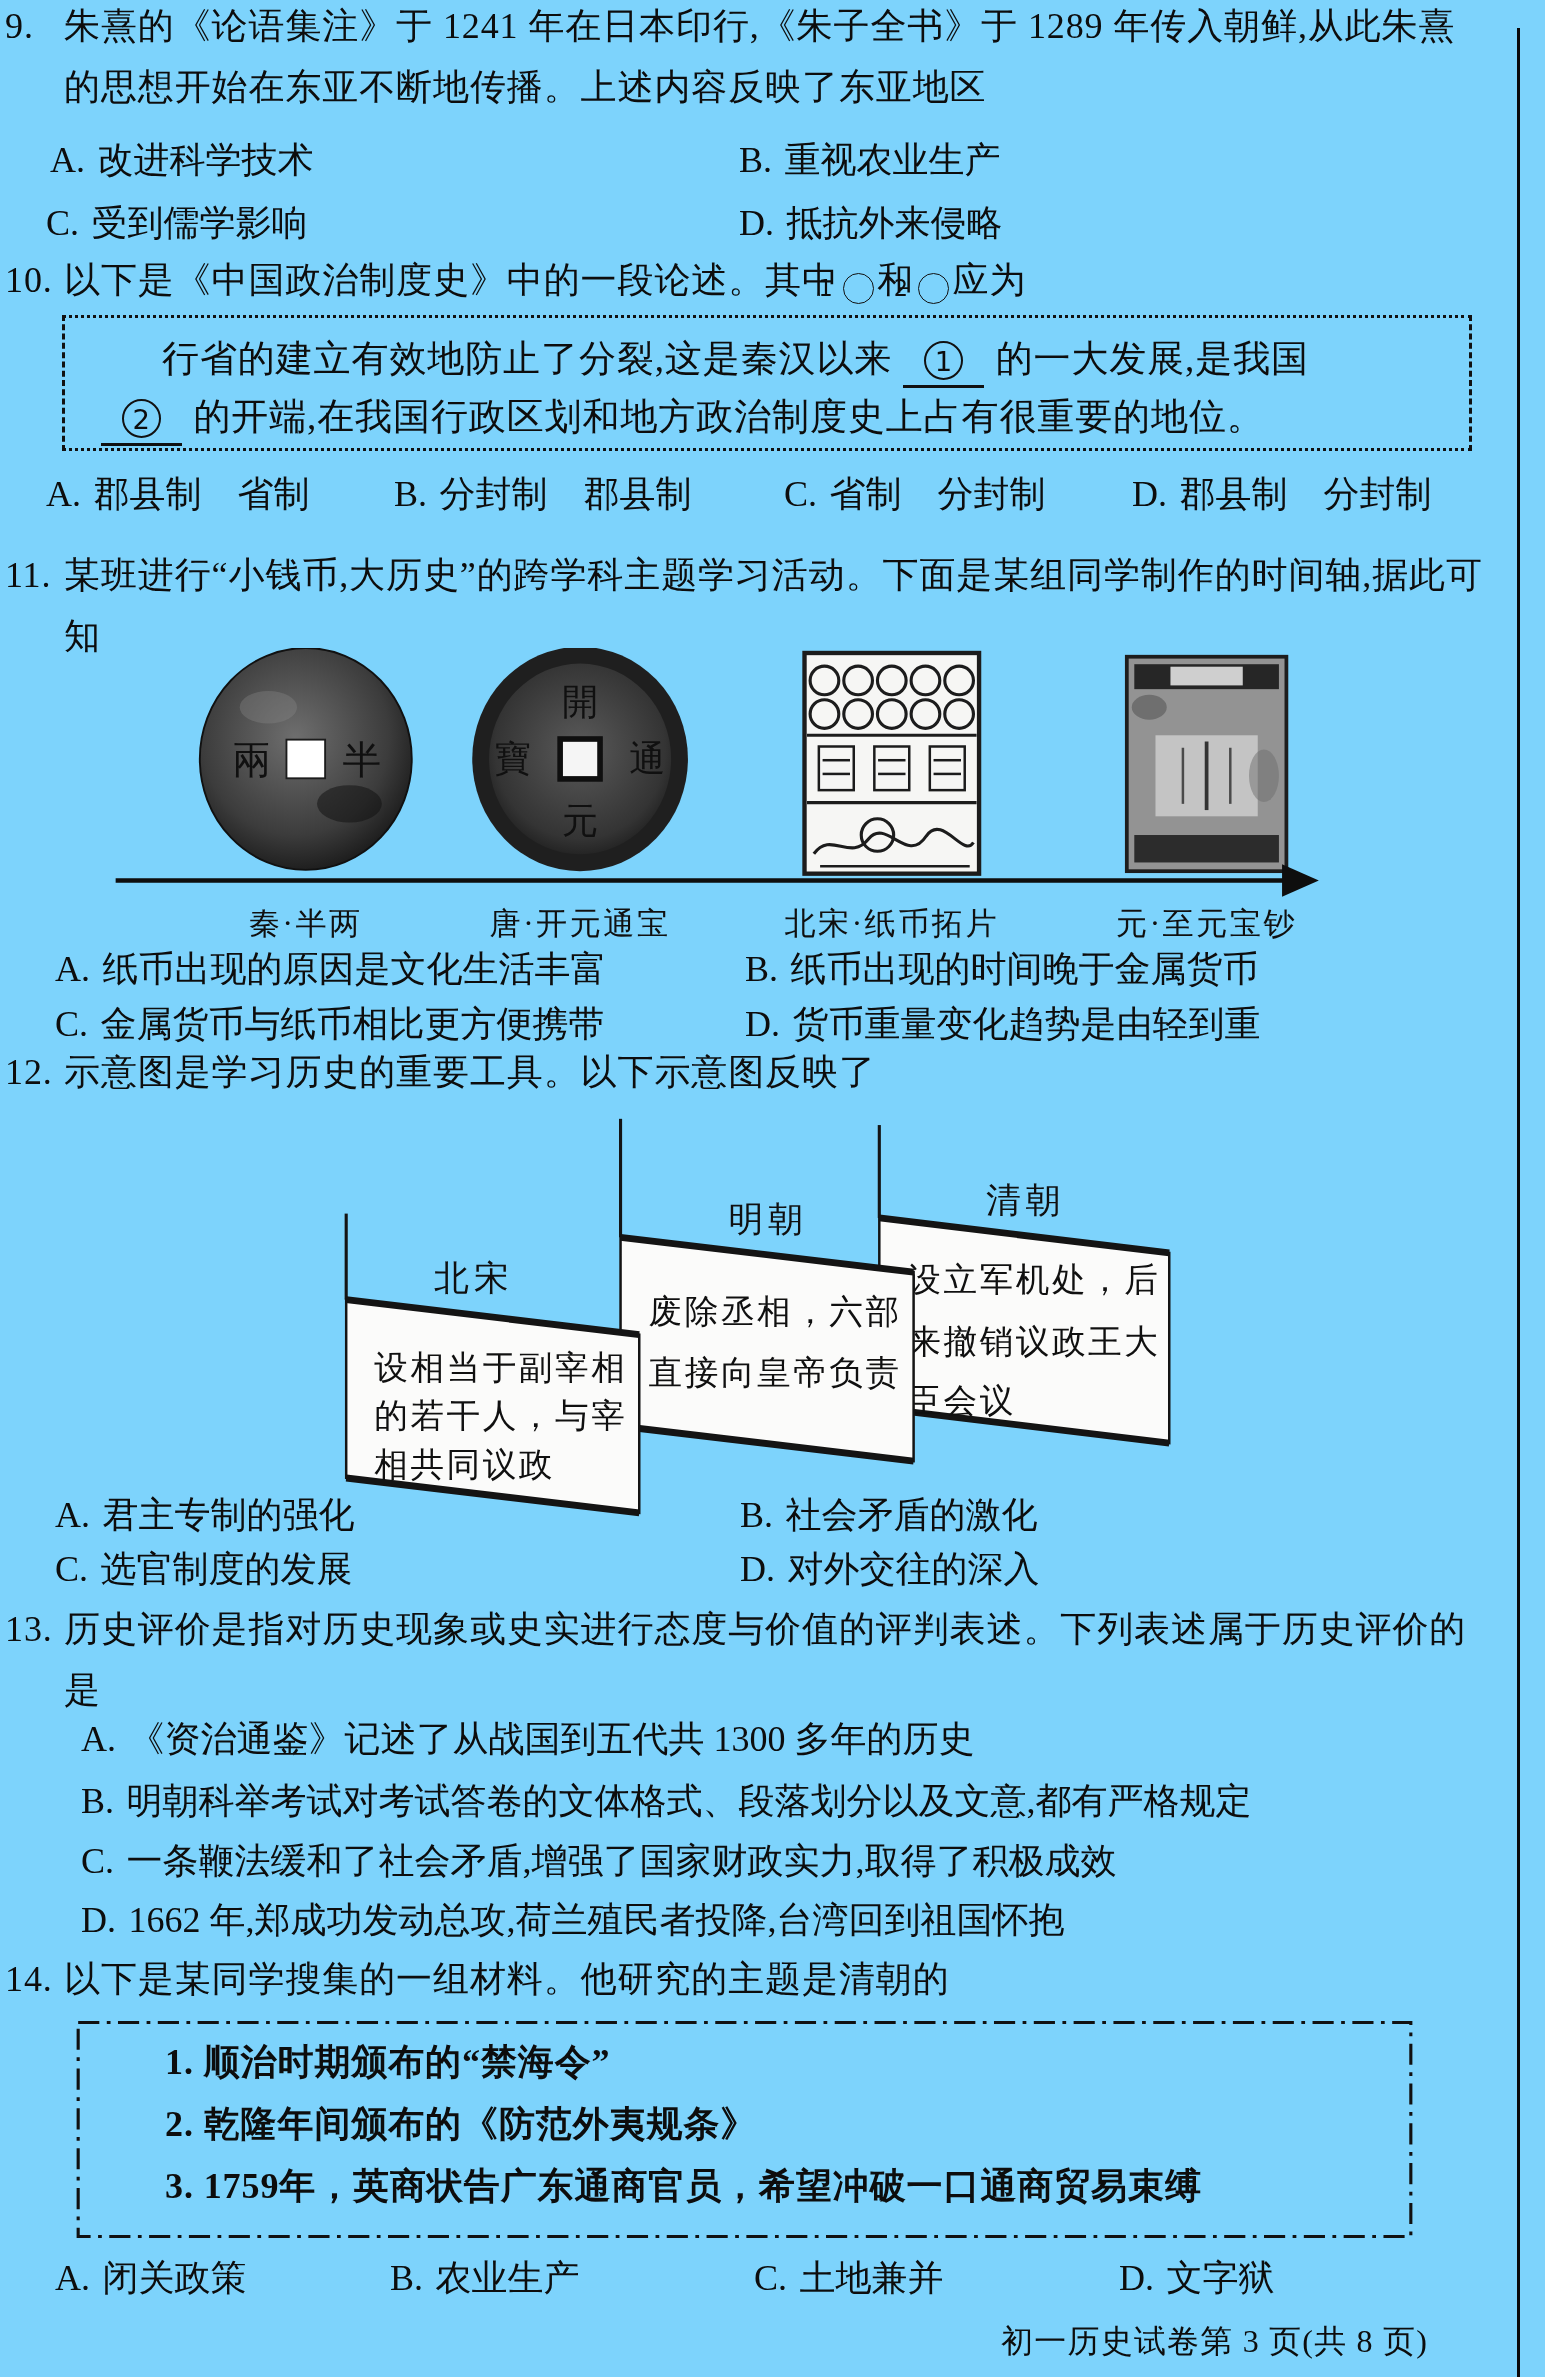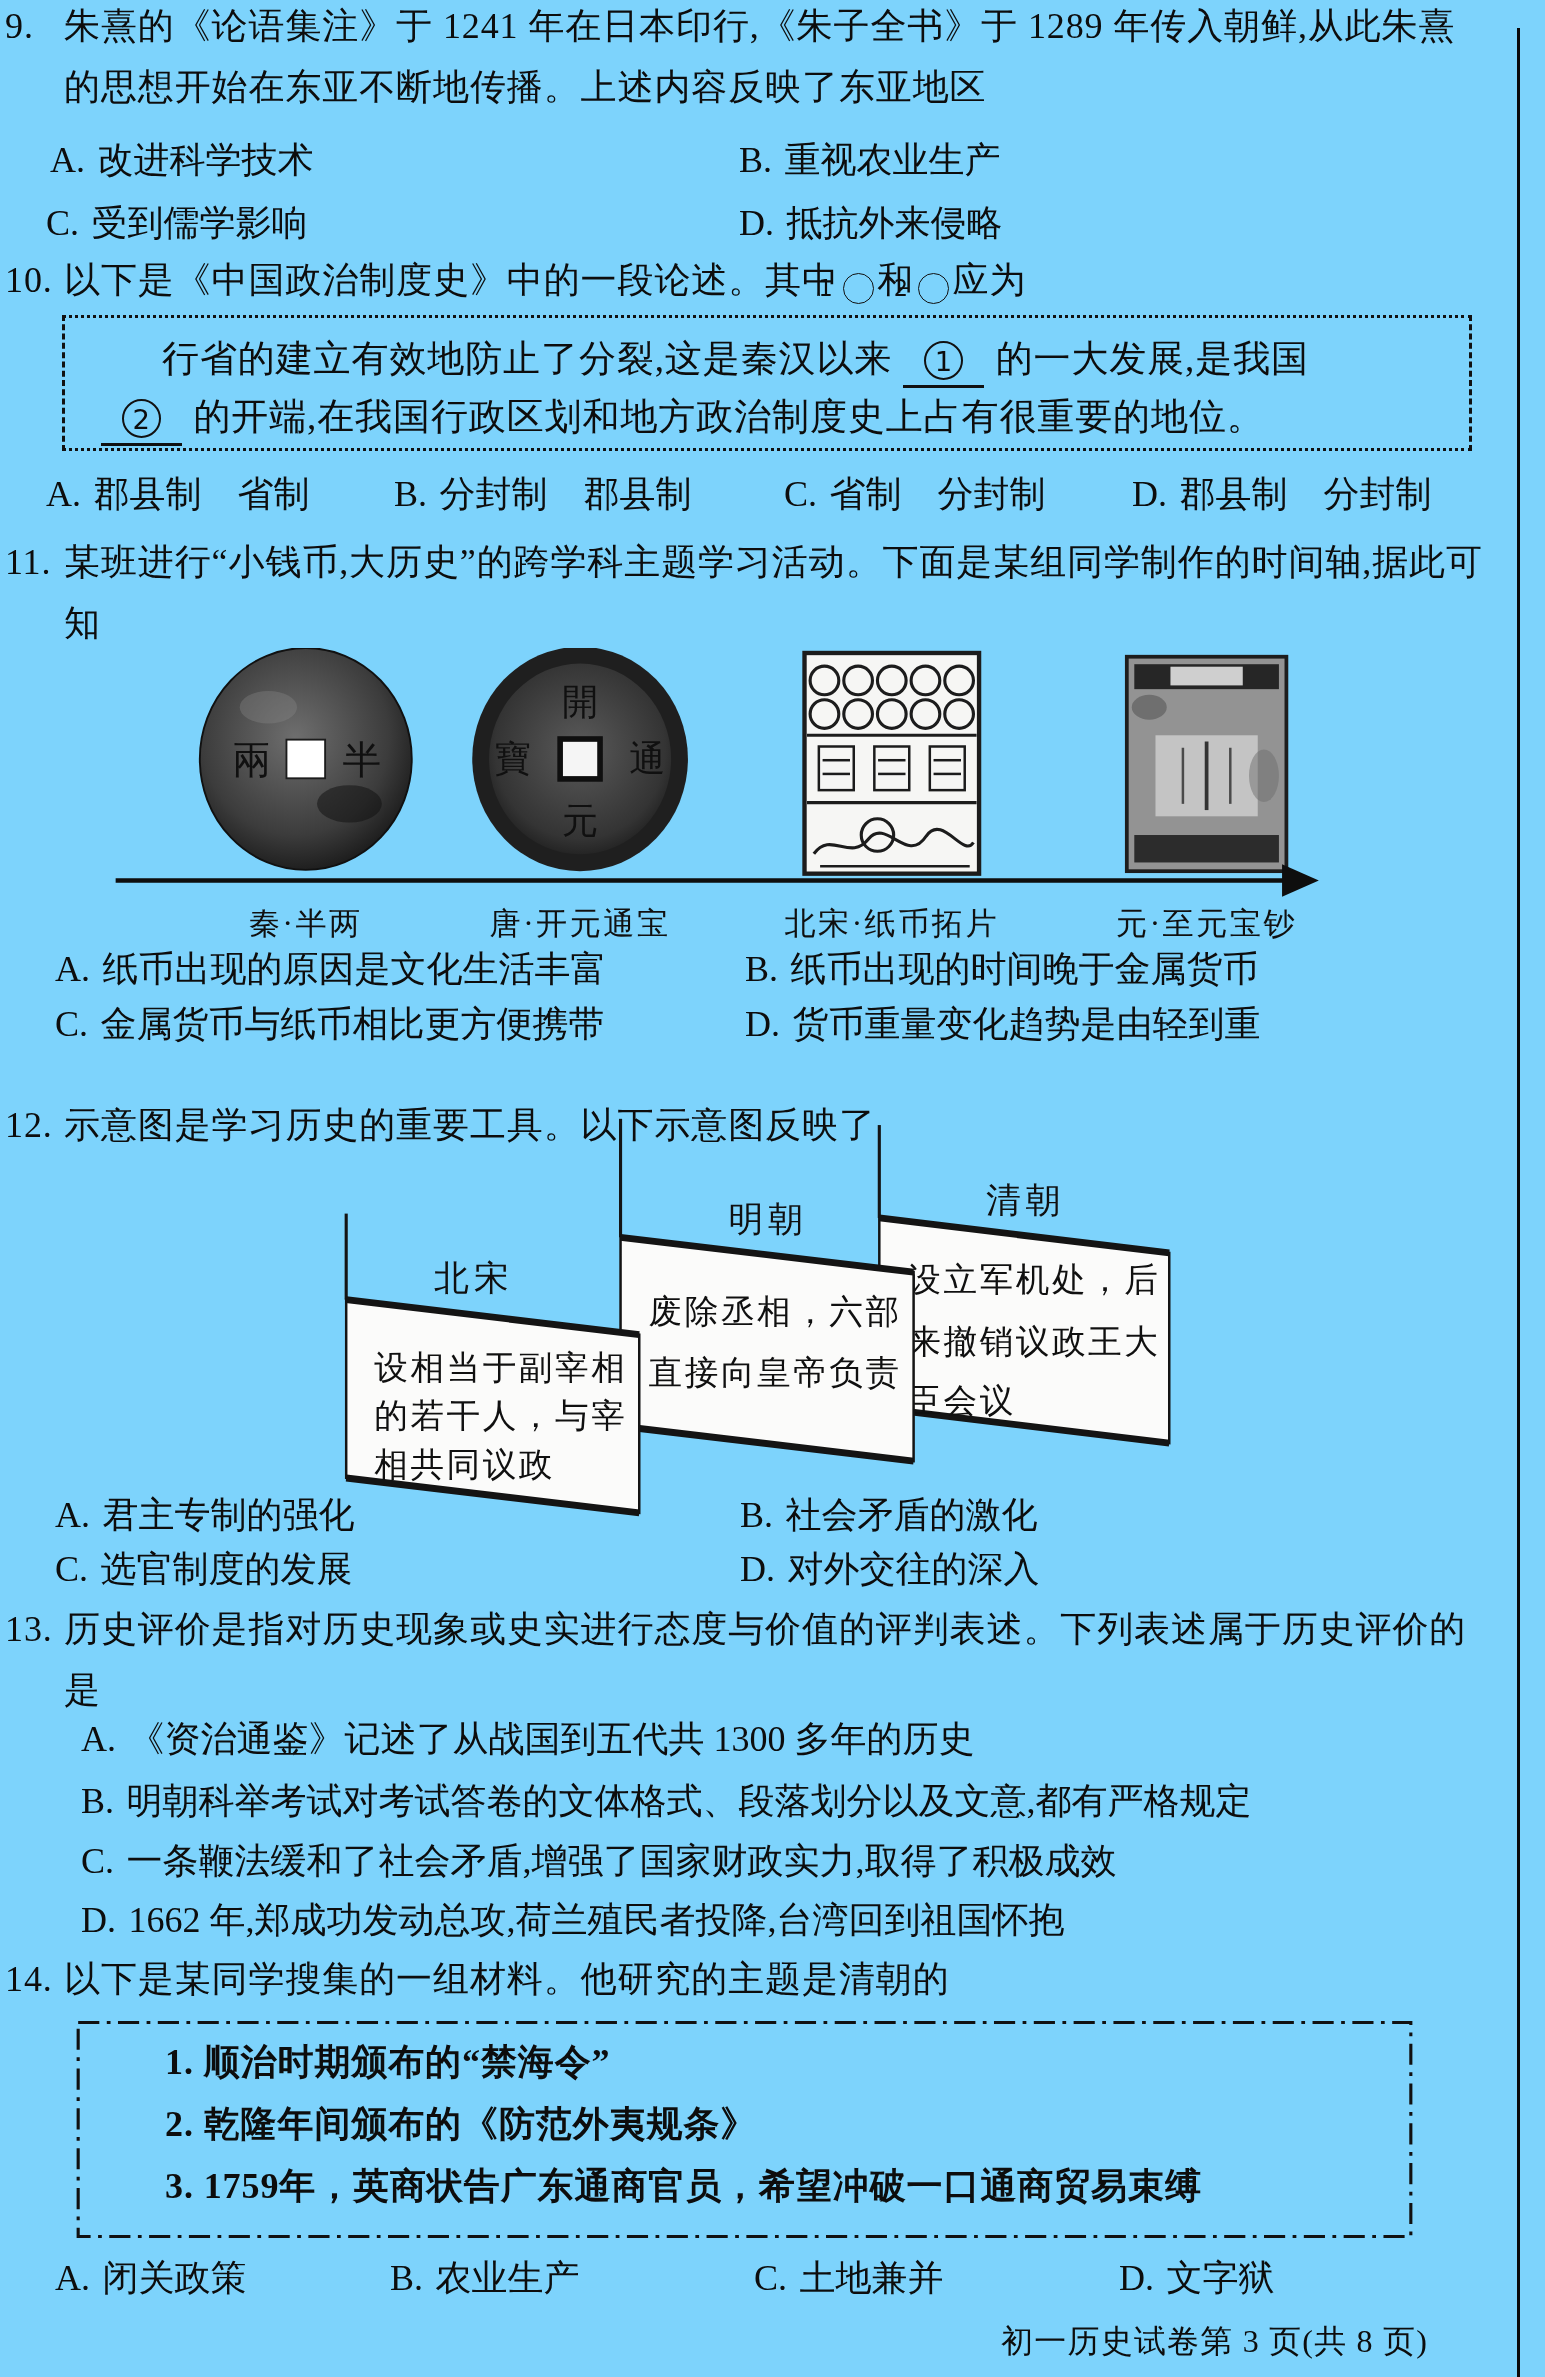--- a/index.html
+++ b/index.html
@@ -63,21 +63,21 @@
     </div>
   </div>
 
   <div class="abs opt-row" style="top:464px">
     <span class="opt" style="left:46px"><span class="lab">A.</span><span>郡县制　省制</span></span>
     <span class="opt" style="left:394px"><span class="lab">B.</span><span>分封制　郡县制</span></span>
     <span class="opt" style="left:784px"><span class="lab">C.</span><span>省制　分封制</span></span>
     <span class="opt" style="left:1132px"><span class="lab">D.</span><span>郡县制　分封制</span></span>
   </div>
 
-  <div class="abs stem" style="top:532px">
+  <div class="abs stem" style="top:545px">
     <span class="qnum">11.</span><span>某班进行“小钱币,大历史”的跨学科主题学习活动。下面是某组同学制作的时间轴,据此可知</span>
   </div>
 
   <svg class="abs" style="left:103px;top:648px" width="1216" height="293" viewBox="0 0 1950 470">
     <defs>
       <radialGradient id="cg1" cx="45%" cy="40%" r="65%">
         <stop offset="0%" stop-color="#6e6e6e"></stop>
           <stop offset="68%" stop-color="#3c3c3c"></stop>
           <stop offset="100%" stop-color="#161616"></stop>
       </radialGradient>
@@ -161,21 +161,21 @@
 
   <div class="abs opt-row" style="top:939px">
     <span class="opt" style="left:55px"><span class="lab">A.</span><span>纸币出现的原因是文化生活丰富</span></span>
     <span class="opt" style="left:745px"><span class="lab">B.</span><span>纸币出现的时间晚于金属货币</span></span>
   </div>
   <div class="abs opt-row" style="top:994px">
     <span class="opt" style="left:55px"><span class="lab">C.</span><span>金属货币与纸币相比更方便携带</span></span>
     <span class="opt" style="left:745px"><span class="lab">D.</span><span>货币重量变化趋势是由轻到重</span></span>
   </div>
 
-  <div class="abs stem" style="top:1095px">
+  <div class="abs stem" style="top:1042px">
     <span class="qnum">12.</span><span>示意图是学习历史的重要工具。以下示意图反映了</span>
   </div>
 
   <svg class="abs" style="left:0;top:1097px" width="1546" height="424" viewBox="0 0 2479 680">
 
     <g>
       <line x1="1410" y1="45" x2="1410" y2="194" stroke="#141414" stroke-width="5"></line>
       <polygon points="1410,194 1875,250 1875,555 1410,499" fill="#fbfbfa" stroke="#141414" stroke-width="4"></polygon>
       <line x1="1410" y1="194" x2="1875" y2="250" stroke="#141414" stroke-width="11"></line>
       <line x1="1410" y1="499" x2="1875" y2="555" stroke="#141414" stroke-width="11"></line>

